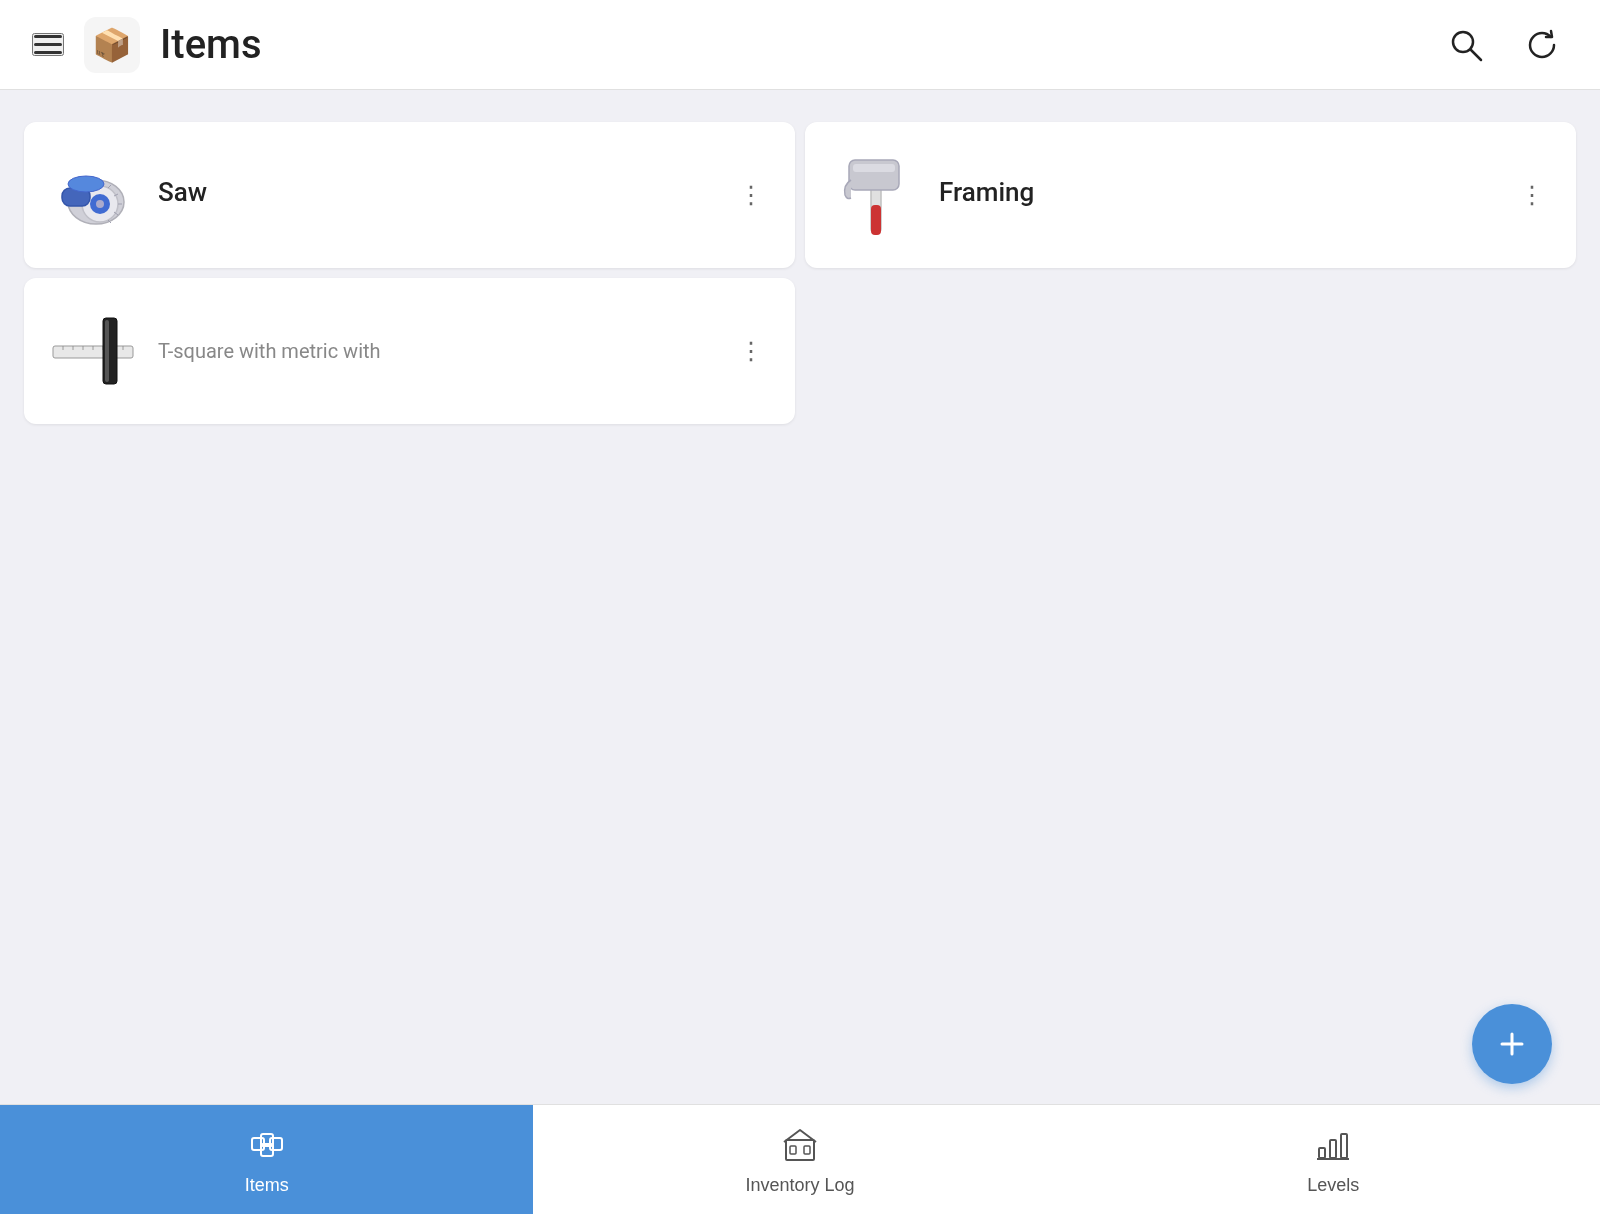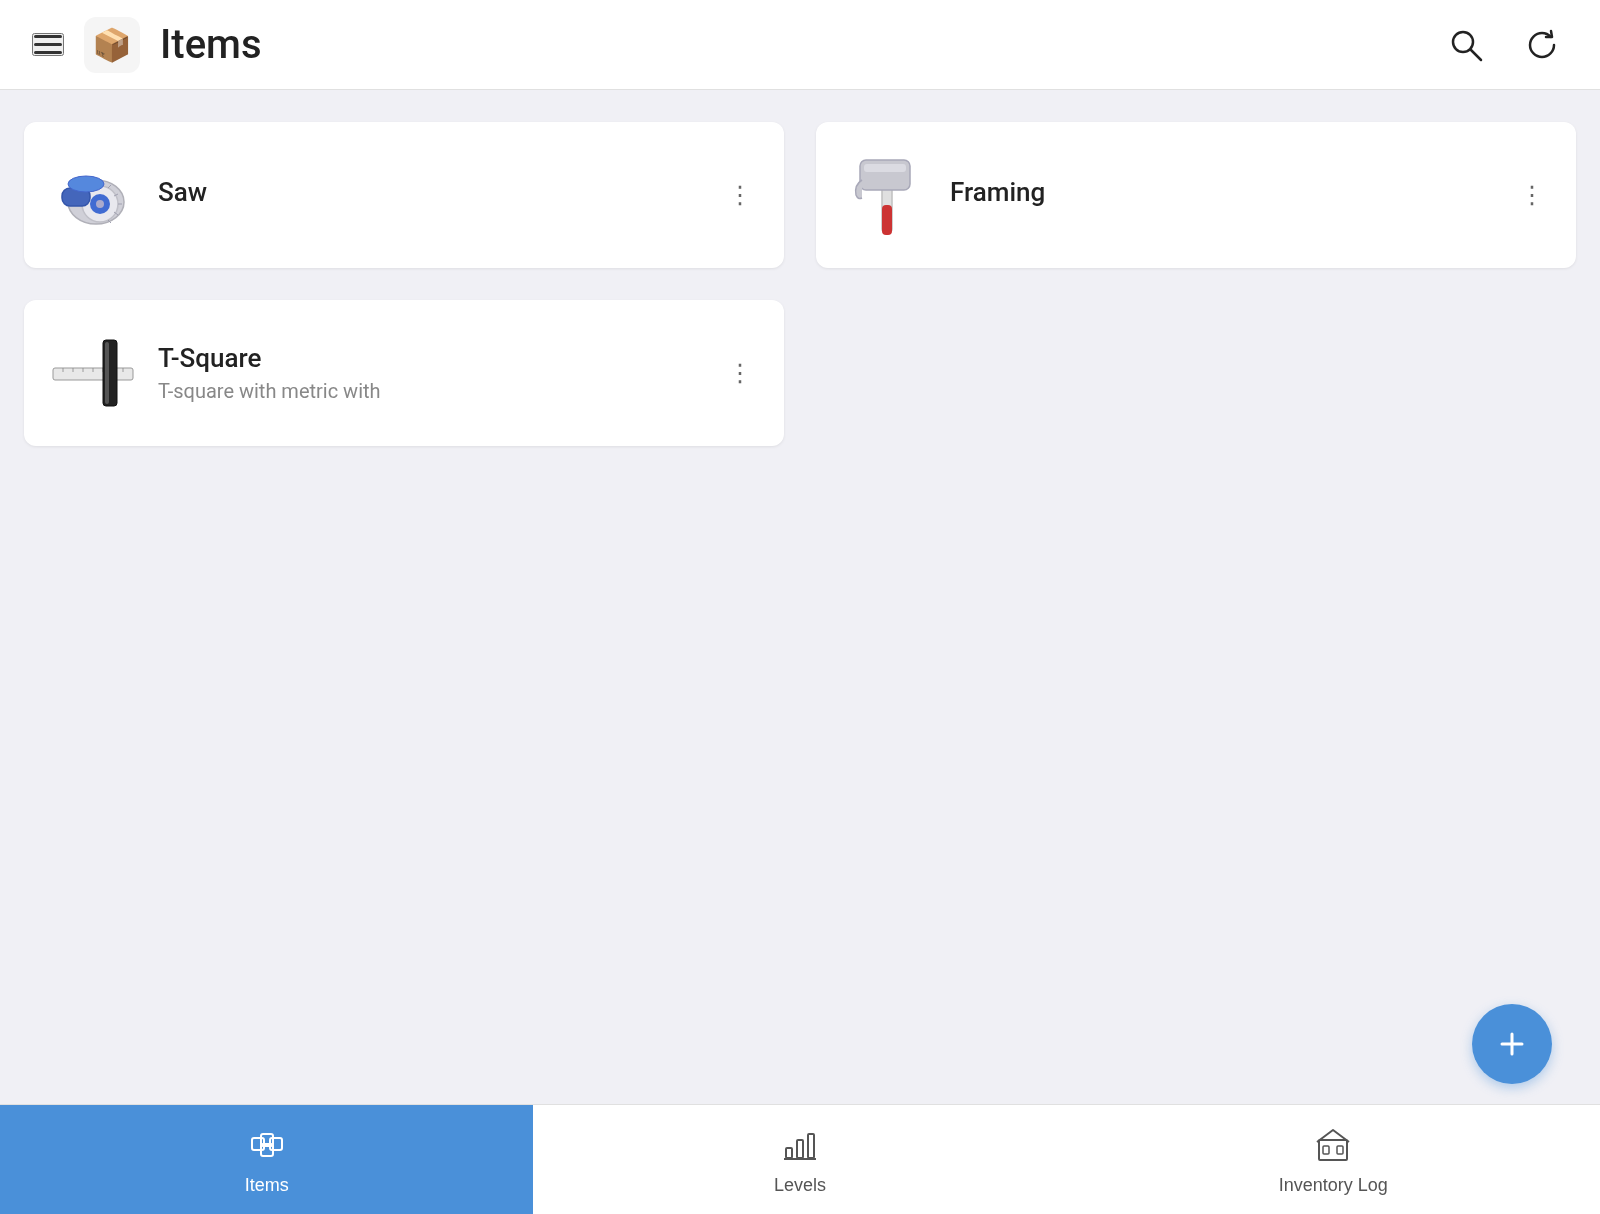--- a/index.html
+++ b/index.html
@@ -74,21 +74,21 @@
 
     
     .main-content {
       flex: 1;
       padding: 32px 24px;
       overflow-y: auto;
     }
     .items-grid {
       display: grid;
       grid-template-columns: 1fr 1fr;
-      gap: 32px;
+      gap: 10px;
     }
     .item-card {
       background: #ffffff;
       border-radius: 12px;
       padding: 28px 24px;
       display: flex;
       align-items: center;
       gap: 20px;
       box-shadow: 0 1px 3px rgba(0,0,0,0.08);
       cursor: pointer;
@@ -303,21 +303,20 @@
             <line x1="65" y1="40" x2="65" y2="44"></line>
             <line x1="75" y1="40" x2="75" y2="44"></line>
           </g>
 
           <rect x="55" y="12" width="14" height="66" rx="3" fill="#222" stroke="#111" stroke-width="1"></rect>
 
           <rect x="57" y="14" width="4" height="62" rx="2" fill="#555"></rect>
         </svg>
       </div>
       <div class="item-info">
-        <div class="item-name">T-Square</div>
         <div class="item-desc">T-square with metric with</div>
       </div>
       <button class="item-more-btn">⋮</button>
     </div>
 
   </div>
 </main>
 
 <button class="fab">
   <svg viewBox="0 0 36 36" fill="none">
@@ -337,34 +336,34 @@
         <rect x="14" y="20" width="12" height="12" rx="2" stroke="white" stroke-width="2" fill="none"></rect>
       </svg>
     </span>
     <span class="nav-label">Items</span>
   </button>
 
   <button class="nav-item">
     <span class="nav-icon">
       <svg viewBox="0 0 40 40" fill="none">
 
+        <rect x="6" y="16" width="28" height="20" rx="1" stroke="#555" stroke-width="2" fill="none"></rect>
+        <rect x="10" y="22" width="6" height="8" rx="1" stroke="#555" stroke-width="1.5" fill="none"></rect>
+        <rect x="24" y="22" width="6" height="8" rx="1" stroke="#555" stroke-width="1.5" fill="none"></rect>
+        <polyline points="4,18 20,6 36,18" stroke="#555" stroke-width="2" stroke-linejoin="round" fill="none"></polyline>
+      </svg>
+    </span>
+    <span class="nav-label">Inventory Log</span>
+  </button>
+
+  <button class="nav-item">
+    <span class="nav-icon">
+      <svg viewBox="0 0 40 40" fill="none">
+
         <rect x="6" y="24" width="6" height="10" rx="1" stroke="#555" stroke-width="2" fill="none"></rect>
         <rect x="17" y="16" width="6" height="18" rx="1" stroke="#555" stroke-width="2" fill="none"></rect>
         <rect x="28" y="10" width="6" height="24" rx="1" stroke="#555" stroke-width="2" fill="none"></rect>
         <line x1="4" y1="35" x2="36" y2="35" stroke="#555" stroke-width="2"></line>
       </svg>
     </span>
     <span class="nav-label">Levels</span>
   </button>
-
-  <button class="nav-item">
-    <span class="nav-icon">
-      <svg viewBox="0 0 40 40" fill="none">
-
-        <rect x="6" y="16" width="28" height="20" rx="1" stroke="#555" stroke-width="2" fill="none"></rect>
-        <rect x="10" y="22" width="6" height="8" rx="1" stroke="#555" stroke-width="1.5" fill="none"></rect>
-        <rect x="24" y="22" width="6" height="8" rx="1" stroke="#555" stroke-width="1.5" fill="none"></rect>
-        <polyline points="4,18 20,6 36,18" stroke="#555" stroke-width="2" stroke-linejoin="round" fill="none"></polyline>
-      </svg>
-    </span>
-    <span class="nav-label">Inventory Log</span>
-  </button>
 </nav>
 
 </body></html>

